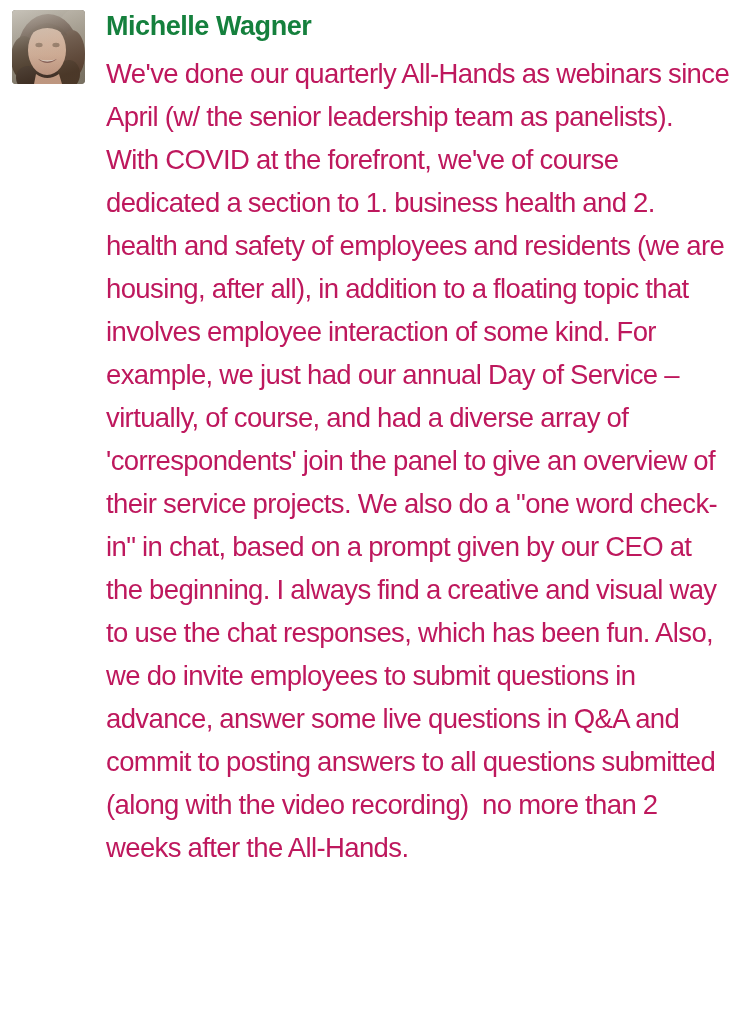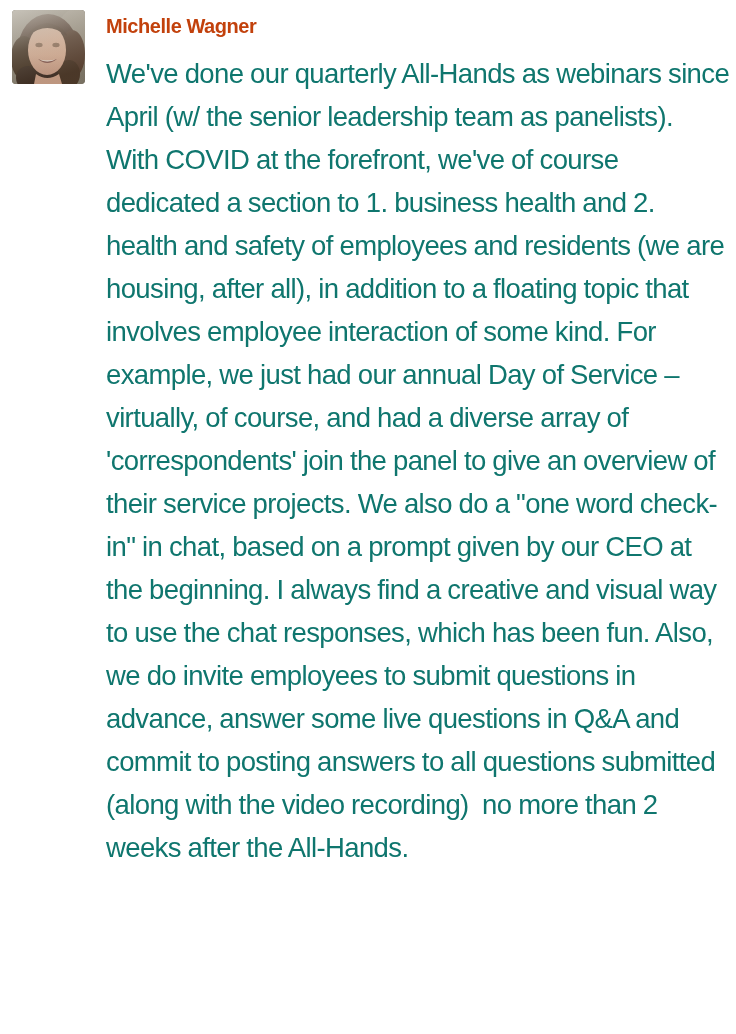--- a/index.html
+++ b/index.html
@@ -46,44 +46,44 @@
     position: absolute;
     left: 106px;
     top: 9px;
     right: 14px;
     height: 34px;
     display: flex;
     align-items: baseline;
     white-space: nowrap;
   }
   .author-name {
-    font-size: 20px;
+    font-size: 27px;
     font-weight: 700;
-    color: #c2410c;
+    color: #15803d;
     letter-spacing: -0.45px;
     line-height: 34px;
   }
   .timestamp {
     margin-left: 12px;
     font-size: 23px;
     font-weight: 400;
     color: #696969;
     letter-spacing: -0.2px;
     line-height: 34px;
   }
 
   
   .msg-body {
     position: absolute;
     left: 106px;
     top: 52px;
     width: 624px;
     font-size: 27.5px;
     font-weight: 400;
-    color: #0f766e;
+    color: #be185d;
     line-height: 43px;
     letter-spacing: -0.62px;
     word-spacing: -0.3px;
     text-align: left;
     white-space: pre-wrap;
     overflow-wrap: break-word;
   }
 </style>
 </head>
 <body>

